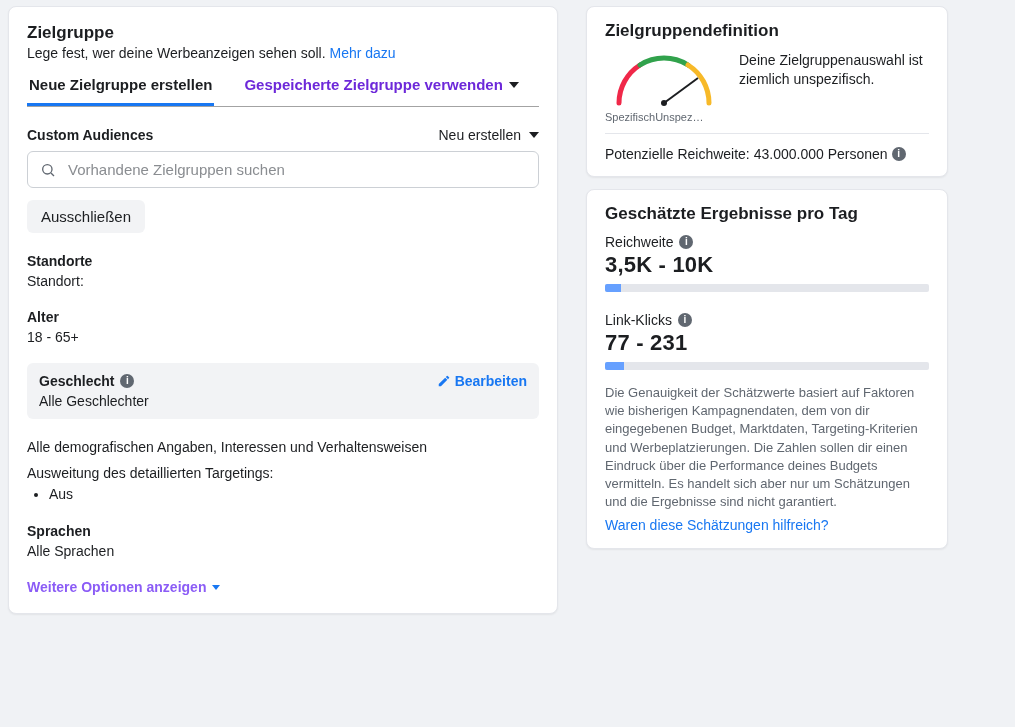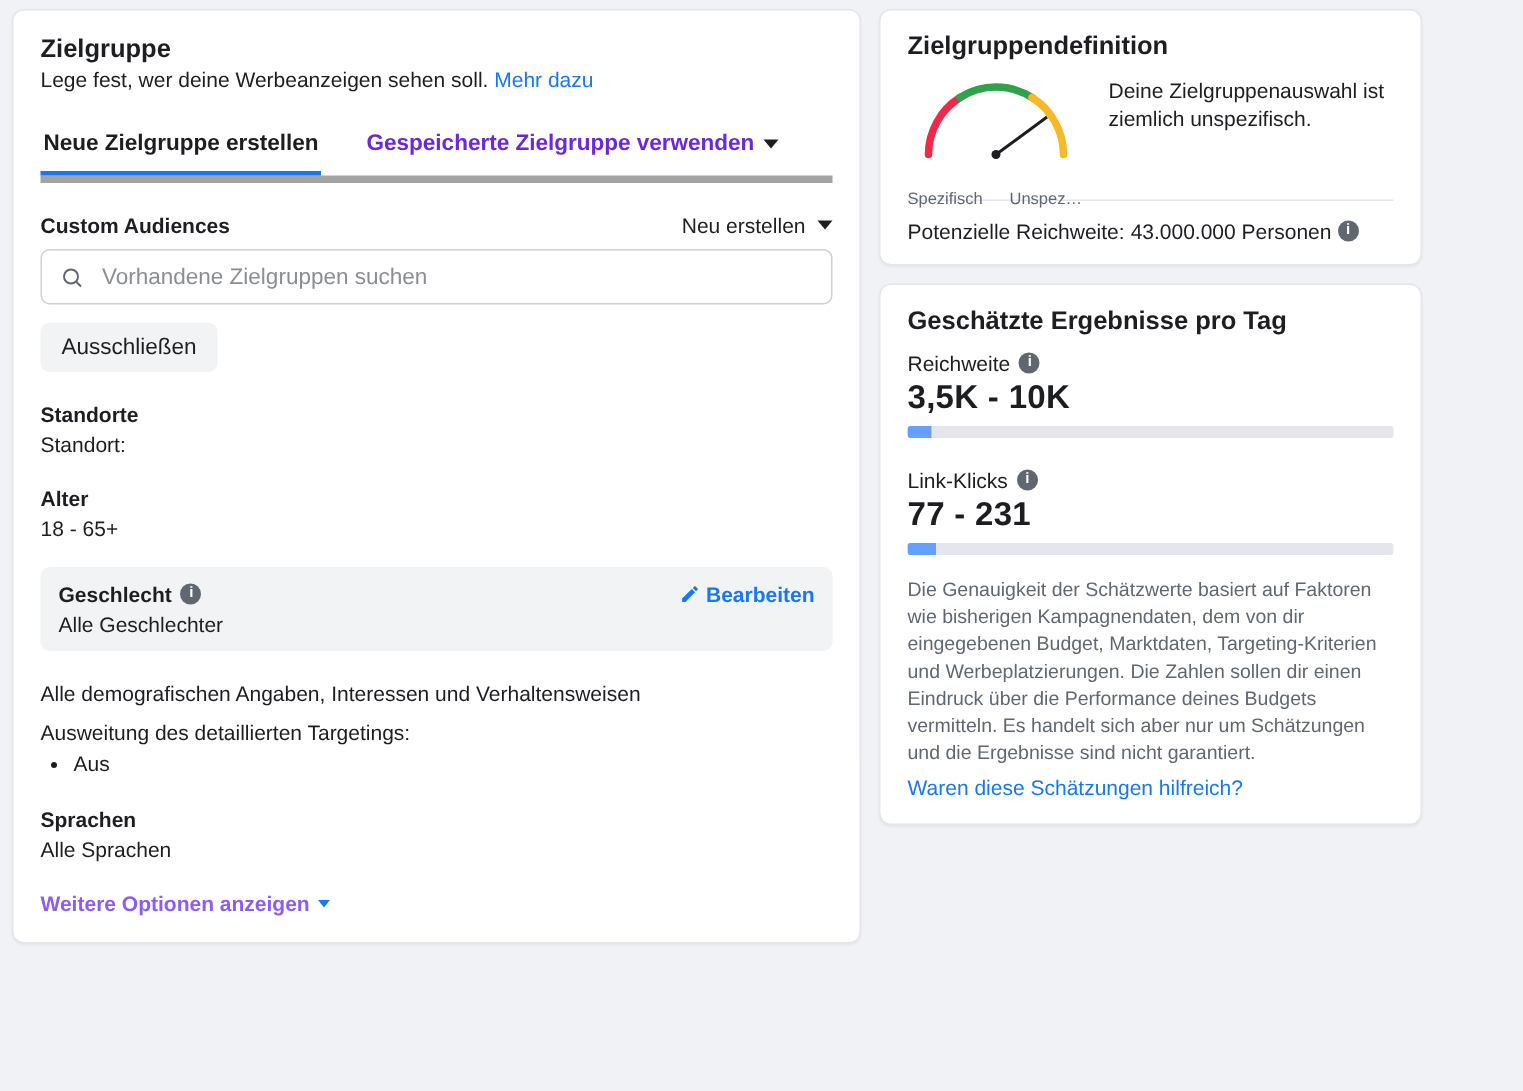--- a/index.html
+++ b/index.html
@@ -1,25 +1,25 @@
 <!DOCTYPE html>
 <html><head>
 <meta charset="utf-8">
 <style>
   * { box-sizing: border-box; }
   html, body { margin: 0; padding: 0; font-family: -apple-system, BlinkMacSystemFont, "Segoe UI", Helvetica, Arial, sans-serif; background: #f0f2f5; color: #1c1e21; }
-  .wrap { display: flex; gap: 12px; padding: 6px 8px; width: 956px; }
+  .wrap { display: flex; gap: 28px; padding: 6px 8px; width: 956px; }
   .left { flex: 1; background: #fff; border: 1px solid #e4e6eb; border-radius: 8px; padding: 16px 18px 18px; box-shadow: 0 1px 2px rgba(0,0,0,0.06); }
   .right { width: 362px; display: flex; flex-direction: column; gap: 12px; }
   .card { background: #fff; border: 1px solid #e4e6eb; border-radius: 8px; padding: 14px 18px; box-shadow: 0 1px 2px rgba(0,0,0,0.06); }
   h2.sec-title { margin: 0 0 2px; font-size: 17px; font-weight: 700; }
   .sec-sub { font-size: 14px; color: #1c1e21; }
   a.link { color: #1877f2; text-decoration: none; cursor: pointer; }
 
-  .tabs { display: flex; gap: 28px; margin-top: 18px; border-bottom: 5px solid #a3a3a3; }
+  .tabs { display: flex; gap: 28px; margin-top: 7px; border-bottom: 1px solid #a3a3a3; }
   .tab { padding: 8px 2px 10px; font-size: 15px; font-weight: 600; color: #6d28d9; cursor: pointer; border-bottom: 3px solid transparent; display: flex; align-items: center; gap: 6px; }
   .tab.active { color: #1c1e21; border-color: #1877f2; }
   .dd-caret { width: 0; height: 0; border-left: 5px solid transparent; border-right: 5px solid transparent; border-top: 6px solid #1c1e21; display:inline-block; }
 
   .field-block { margin-top: 20px; }
   .lbl-row { display:flex; justify-content:space-between; align-items:center; font-size: 14px; font-weight: 600; }
   .lbl-row .dd { font-weight: 400; display:flex; align-items:center; gap:8px; cursor:pointer; }
   .lbl { font-size: 14px; font-weight: 700; margin-bottom: 4px; }
   .search { display:flex; align-items:center; border:1px solid #ccd0d5; border-radius:6px; padding:8px 12px; margin-top:8px; background:#fff; }
   .search svg { width:16px; height:16px; color:#606770; margin-right:10px; flex-shrink:0; }
@@ -41,21 +41,21 @@
   .gender-row .gval { font-size:14px; margin-top:4px; }
 
   .more { margin-top:20px; color:#8b5cf6; font-size:14px; cursor:pointer; font-weight:600; display:flex; align-items:center; gap:6px; }
   .mini-caret { width:0; height:0; border-left:4px solid transparent; border-right:4px solid transparent; border-top:5px solid #1877f2; display:inline-block; }
 
   
   .card h3 { margin:0 0 10px; font-size:17px; font-weight:700; }
   .gauge-wrap { display:flex; gap:16px; align-items:flex-start; }
   .gauge { width:118px; height:70px; position:relative; flex-shrink:0; }
   .gauge svg { width:118px; height:60px; display:block; }
-  .gauge-lbls { display:flex; justify-content:space-between; font-size:11px; color:#606770; margin-top:16px; }
+  .gauge-lbls { display:flex; font-size:11px; color:#606770; margin-top:0; }
   .gauge-lbls span:last-child { max-width:50px; white-space:nowrap; overflow:hidden; text-overflow:ellipsis; }
   .gauge-desc { font-size:14px; color:#1c1e21; line-height:1.35; }
   .hr { border:0; border-top:1px solid #e4e6eb; margin:12px 0; }
   .reach-row { font-size:14px; color:#1c1e21; display:flex; align-items:center; gap:4px; }
   .reach-row .rlabel { font-weight:400; }
 
   .metric-name { font-size:14px; display:flex; align-items:center; gap:6px; margin-top:6px; }
   .metric-val { font-size:22px; font-weight:700; letter-spacing:0.2px; margin-top:2px; }
   .bar { height:8px; background:#e4e6eb; border-radius:2px; margin-top:6px; overflow:hidden; }
   .bar .fill { height:100%; background:#66a0ff; }

